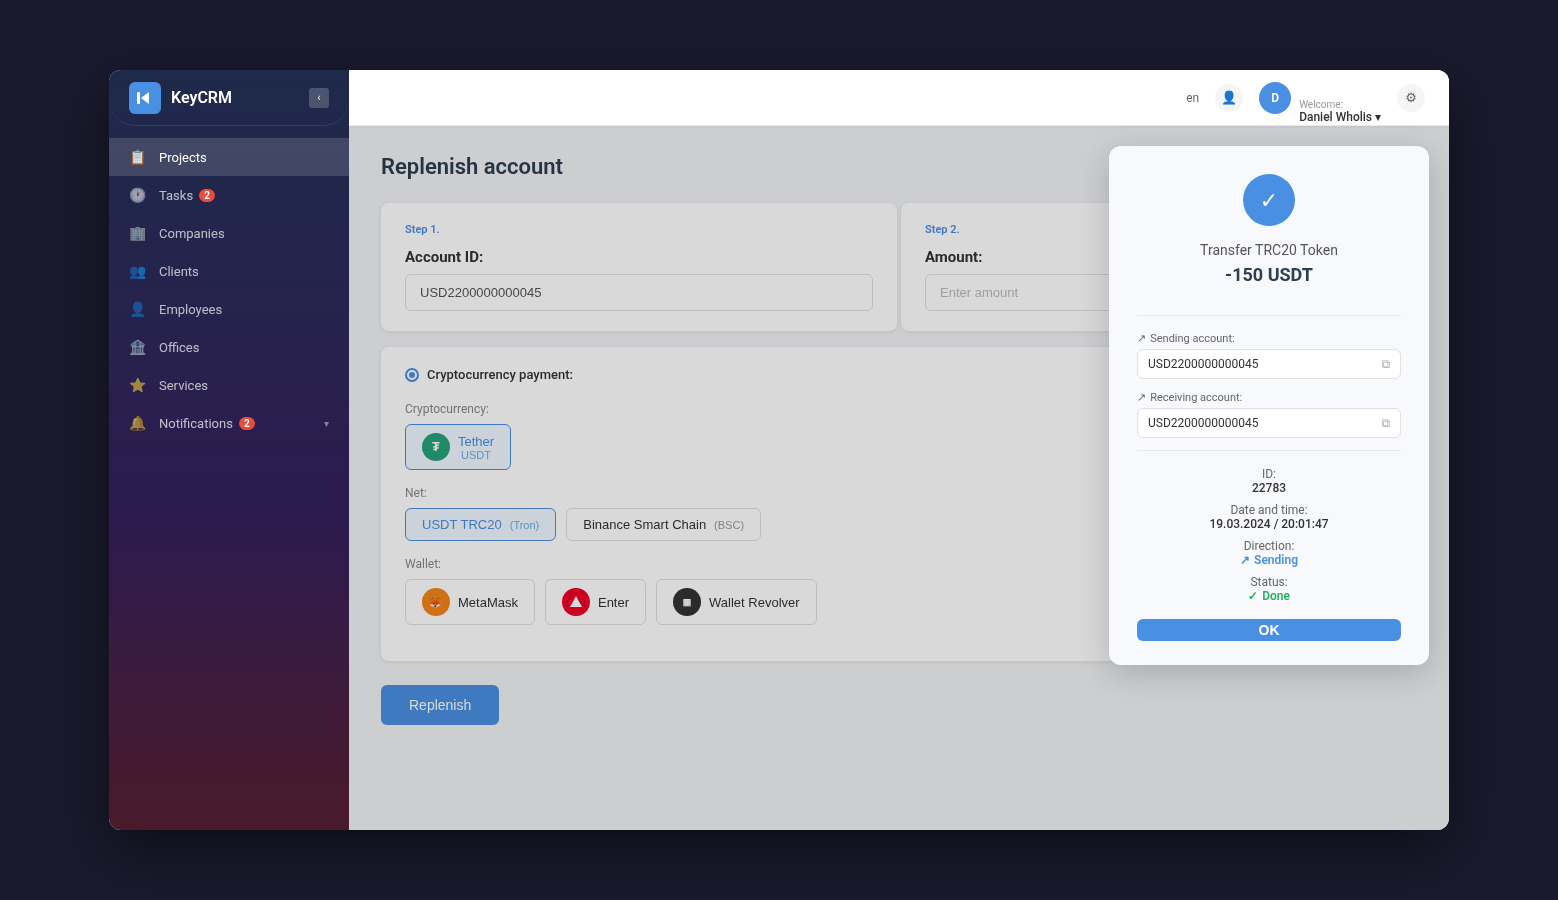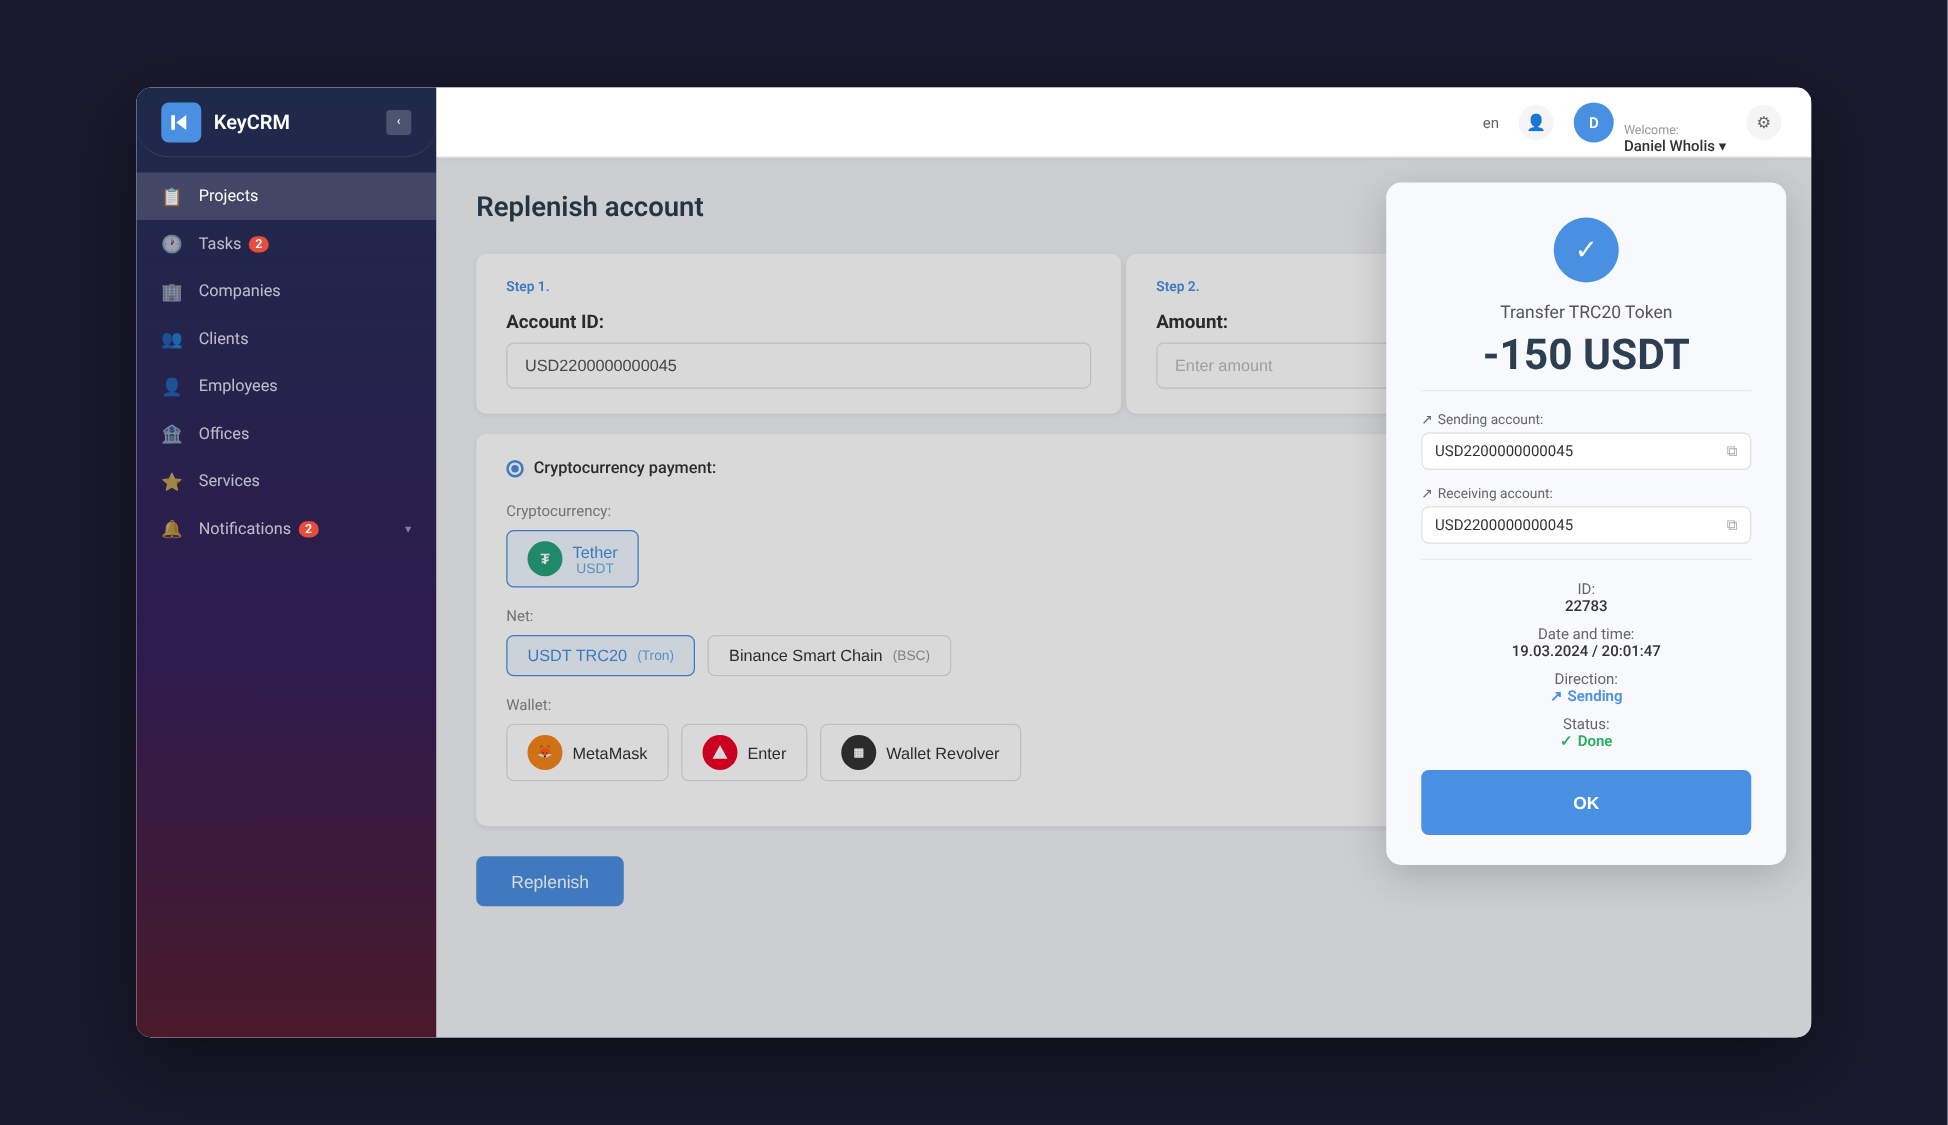--- a/index.html
+++ b/index.html
@@ -421,24 +421,24 @@
       font-size: 22px;
     }
     .modal-title {
       text-align: center;
       font-size: 14px;
       color: #555;
       margin-bottom: 6px;
     }
     .modal-amount {
       text-align: center;
-      font-size: 34px;
+      font-size: 18px;
       font-weight: 700;
       color: #2c3e50;
-      margin-bottom: 8px;
+      margin-bottom: 30px;
     }
     .modal-divider {
       height: 1px;
       background: #e8eaed;
       margin-bottom: 16px;
     }
     .status-done {
       color: #27ae60;
       font-weight: 600;
       display: flex;
@@ -450,21 +450,21 @@
       font-weight: 600;
       display: flex;
       align-items: center;
       gap: 4px;
     }
     .modal-ok-btn {
       background: #4a90e2;
       color: white;
       border: none;
       border-radius: 6px;
-      padding: 18px;
+      padding: 3px;
       font-size: 14px;
       font-weight: 600;
       cursor: pointer;
       width: 100%;
       margin-top: 8px;
       transition: background 0.2s;
     }
     .modal-account-box {
       display: flex;
       align-items: center;

